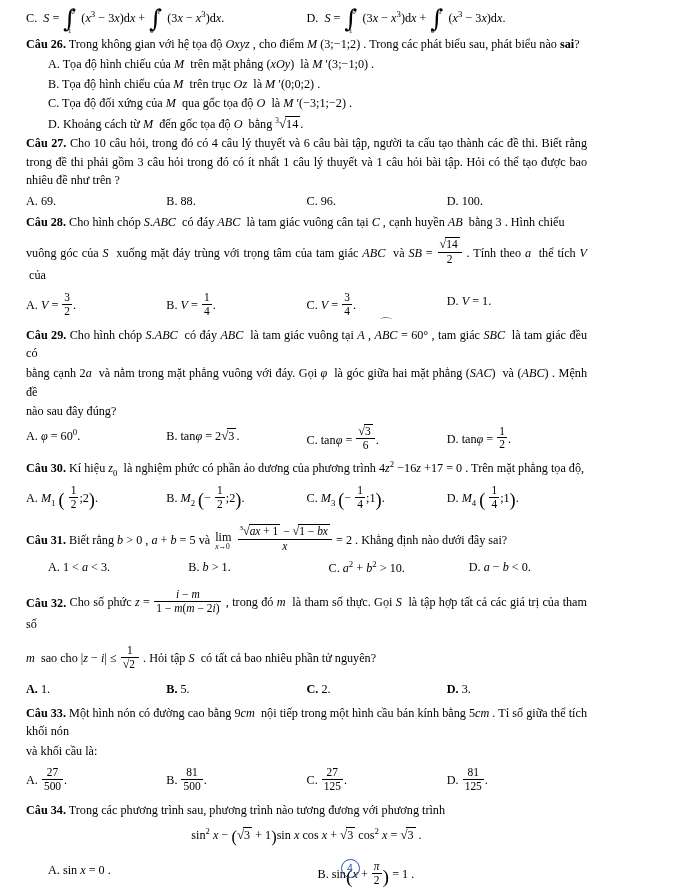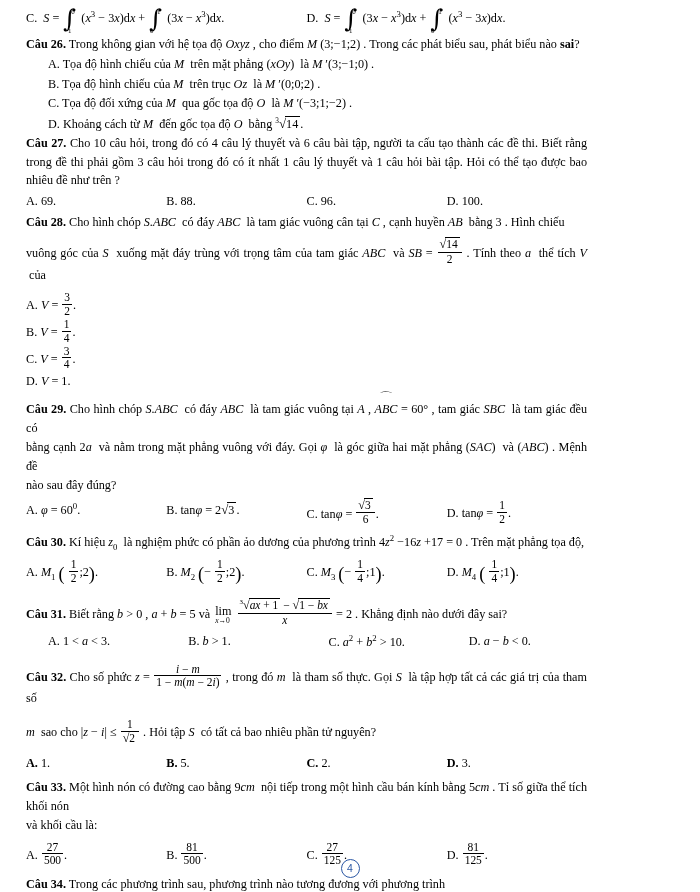--- a/index.html
+++ b/index.html
@@ -212,21 +212,21 @@
     Cho hình chóp <i>S.ABC</i> &nbsp;có đáy <i>ABC</i> &nbsp;là tam giác vuông cân tại <i>C</i> , cạnh huyền <i>AB</i> &nbsp;bằng 3 . Hình chiếu
   </div>
   <div class="qline" style="margin-top:7px;margin-bottom:7px;">
     vuông góc của <i>S</i> &nbsp;xuống mặt đáy trùng với trọng tâm của tam giác <i>ABC</i> &nbsp;và <i>SB</i> =
     <span class="frac">
       <span class="num"><span class="sqrt"><span class="rad">√</span><span class="body">14</span></span></span>
       <span class="den">2</span>
     </span>
     . Tính theo <i>a</i> &nbsp;thể tích <i>V</i> &nbsp;của
   </div>
-  <div class="opts" style="margin-top:6px;flex-direction:column;">
+  <div class="opts" style="margin-top:6px;">
     <div>A. <i>V</i> =
       <span class="frac"><span class="num">3</span><span class="den">2</span></span>.
     </div>
     <div>B. <i>V</i> =
       <span class="frac"><span class="num">1</span><span class="den">4</span></span>.
     </div>
     <div>C. <i>V</i> =
       <span class="frac"><span class="num">3</span><span class="den">4</span></span>.
     </div>
     <div>D. <i>V</i> = 1.</div>

